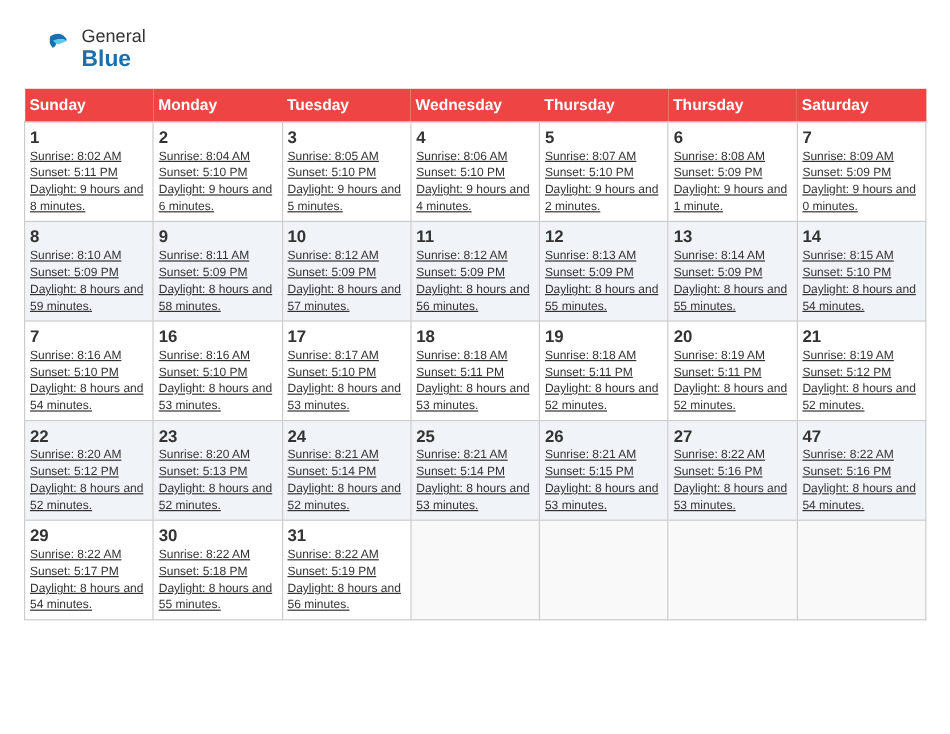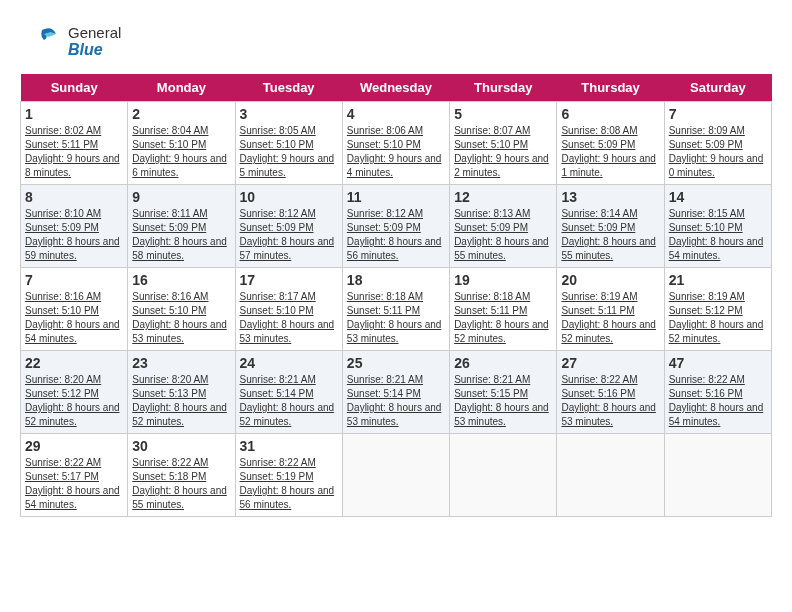--- a/index.html
+++ b/index.html
@@ -32,24 +32,24 @@
     .location-title {
       font-size: 16px;
       color: #555;
     }
     .calendar-table {
       width: 100%;
       border-collapse: collapse;
       font-size: 11px;
     }
     .calendar-table th {
-      background-color: #be185d;
+      background-color: #ef4444;
       color: #fff;
       padding: 6px 4px;
-      text-align: center;
+      text-align: left;
       font-size: 13px;
       font-weight: bold;
     }
     .calendar-table td {
       border: 1px solid #ccc;
       vertical-align: top;
       padding: 4px;
       min-height: 80px;
       width: calc(100% / 7);
     }
@@ -85,21 +85,21 @@
   <div class="logo">
   <div style="display:flex;align-items:center;gap:4px;">
     <div style="position:relative;width:44px;height:44px;">
       <svg width="44" height="44" viewBox="0 0 44 44">
         <path d="M22 10 Q32 5 36 14 Q30 11 26 14 Q28 18 24 20 Q20 16 22 10Z" fill="#1a6faf"></path>
         <path d="M24 14 Q30 11 36 14 Q32 16 28 17Z" fill="#5cc8e8"></path>
       </svg>
     </div>
     <div>
       <div style="font-size:15px;font-weight:normal;color:#333;line-height:1.1;">General</div>
-      <div style="font-size:16px;font-weight:bold;color:#1a6faf;line-height:1.1;font-style:italic;">Blue</div>
+      <div style="font-size:19px;font-weight:bold;color:#1a6faf;line-height:1.1;">Blue</div>
     </div>
   </div>
 </div>
   <div class="title-block">
     <div class="month-title"></div>
     <div class="location-title"></div>
   </div>
 </div>
 
 <table class="calendar-table">

